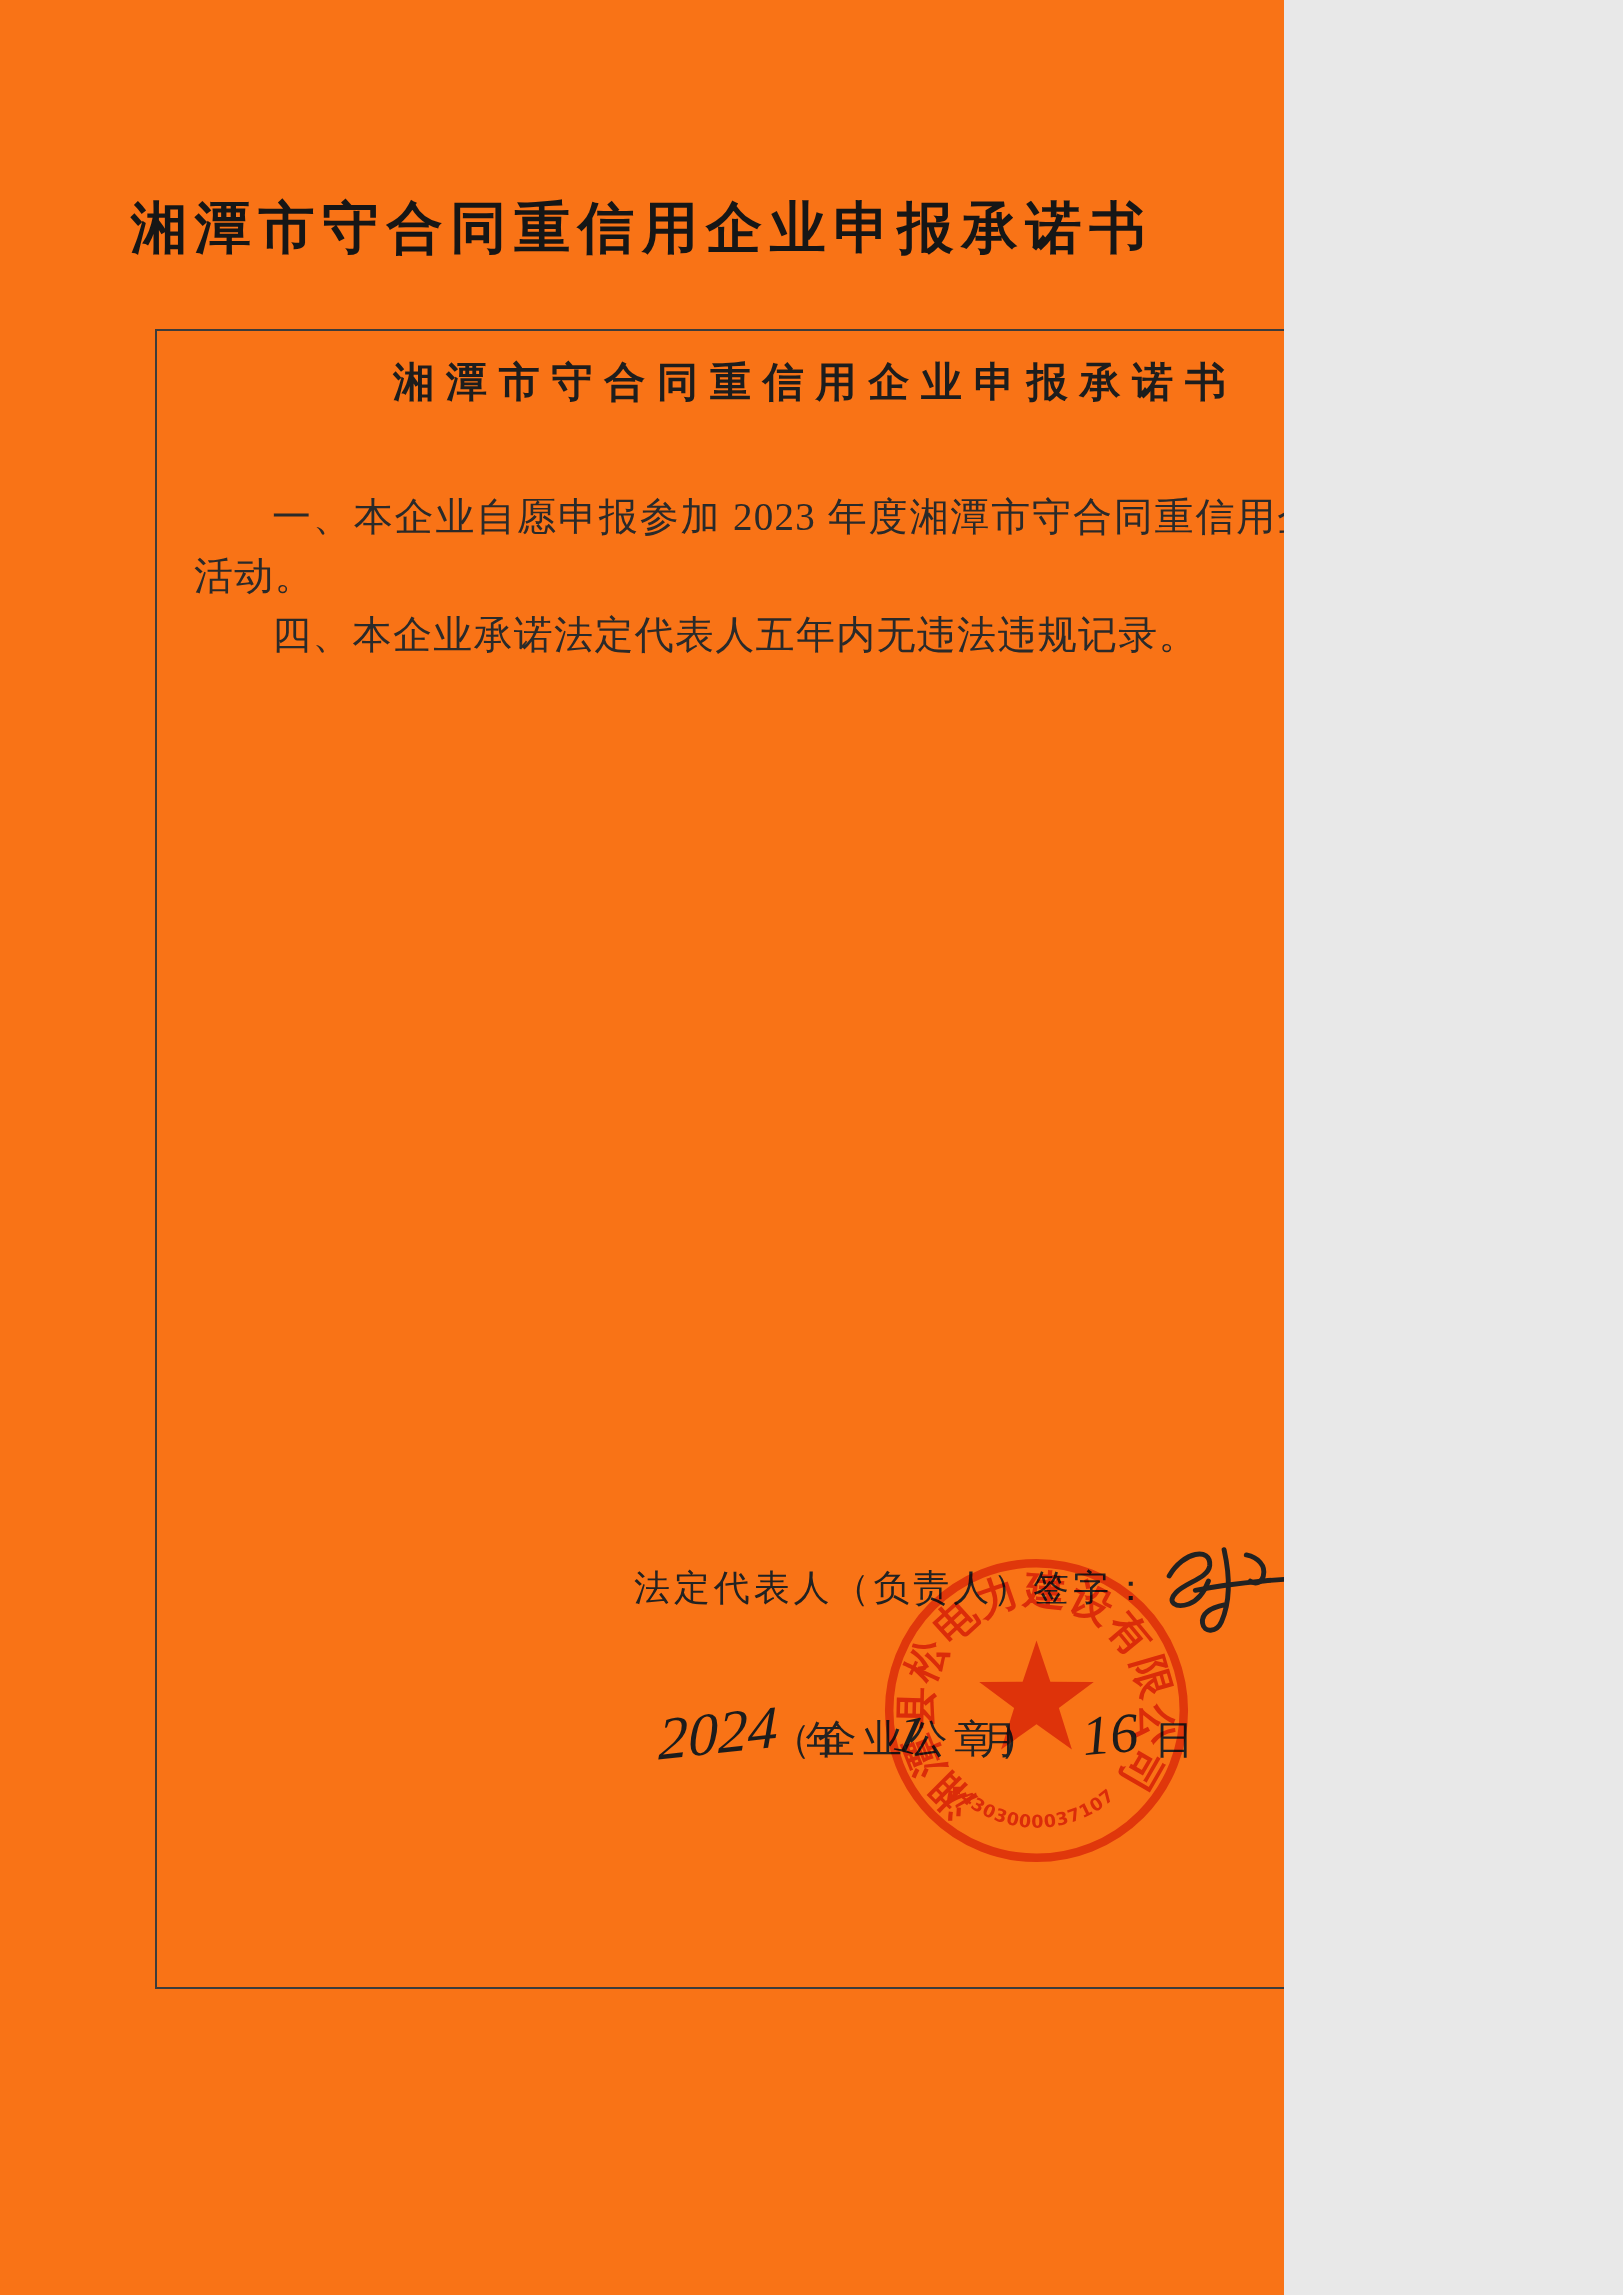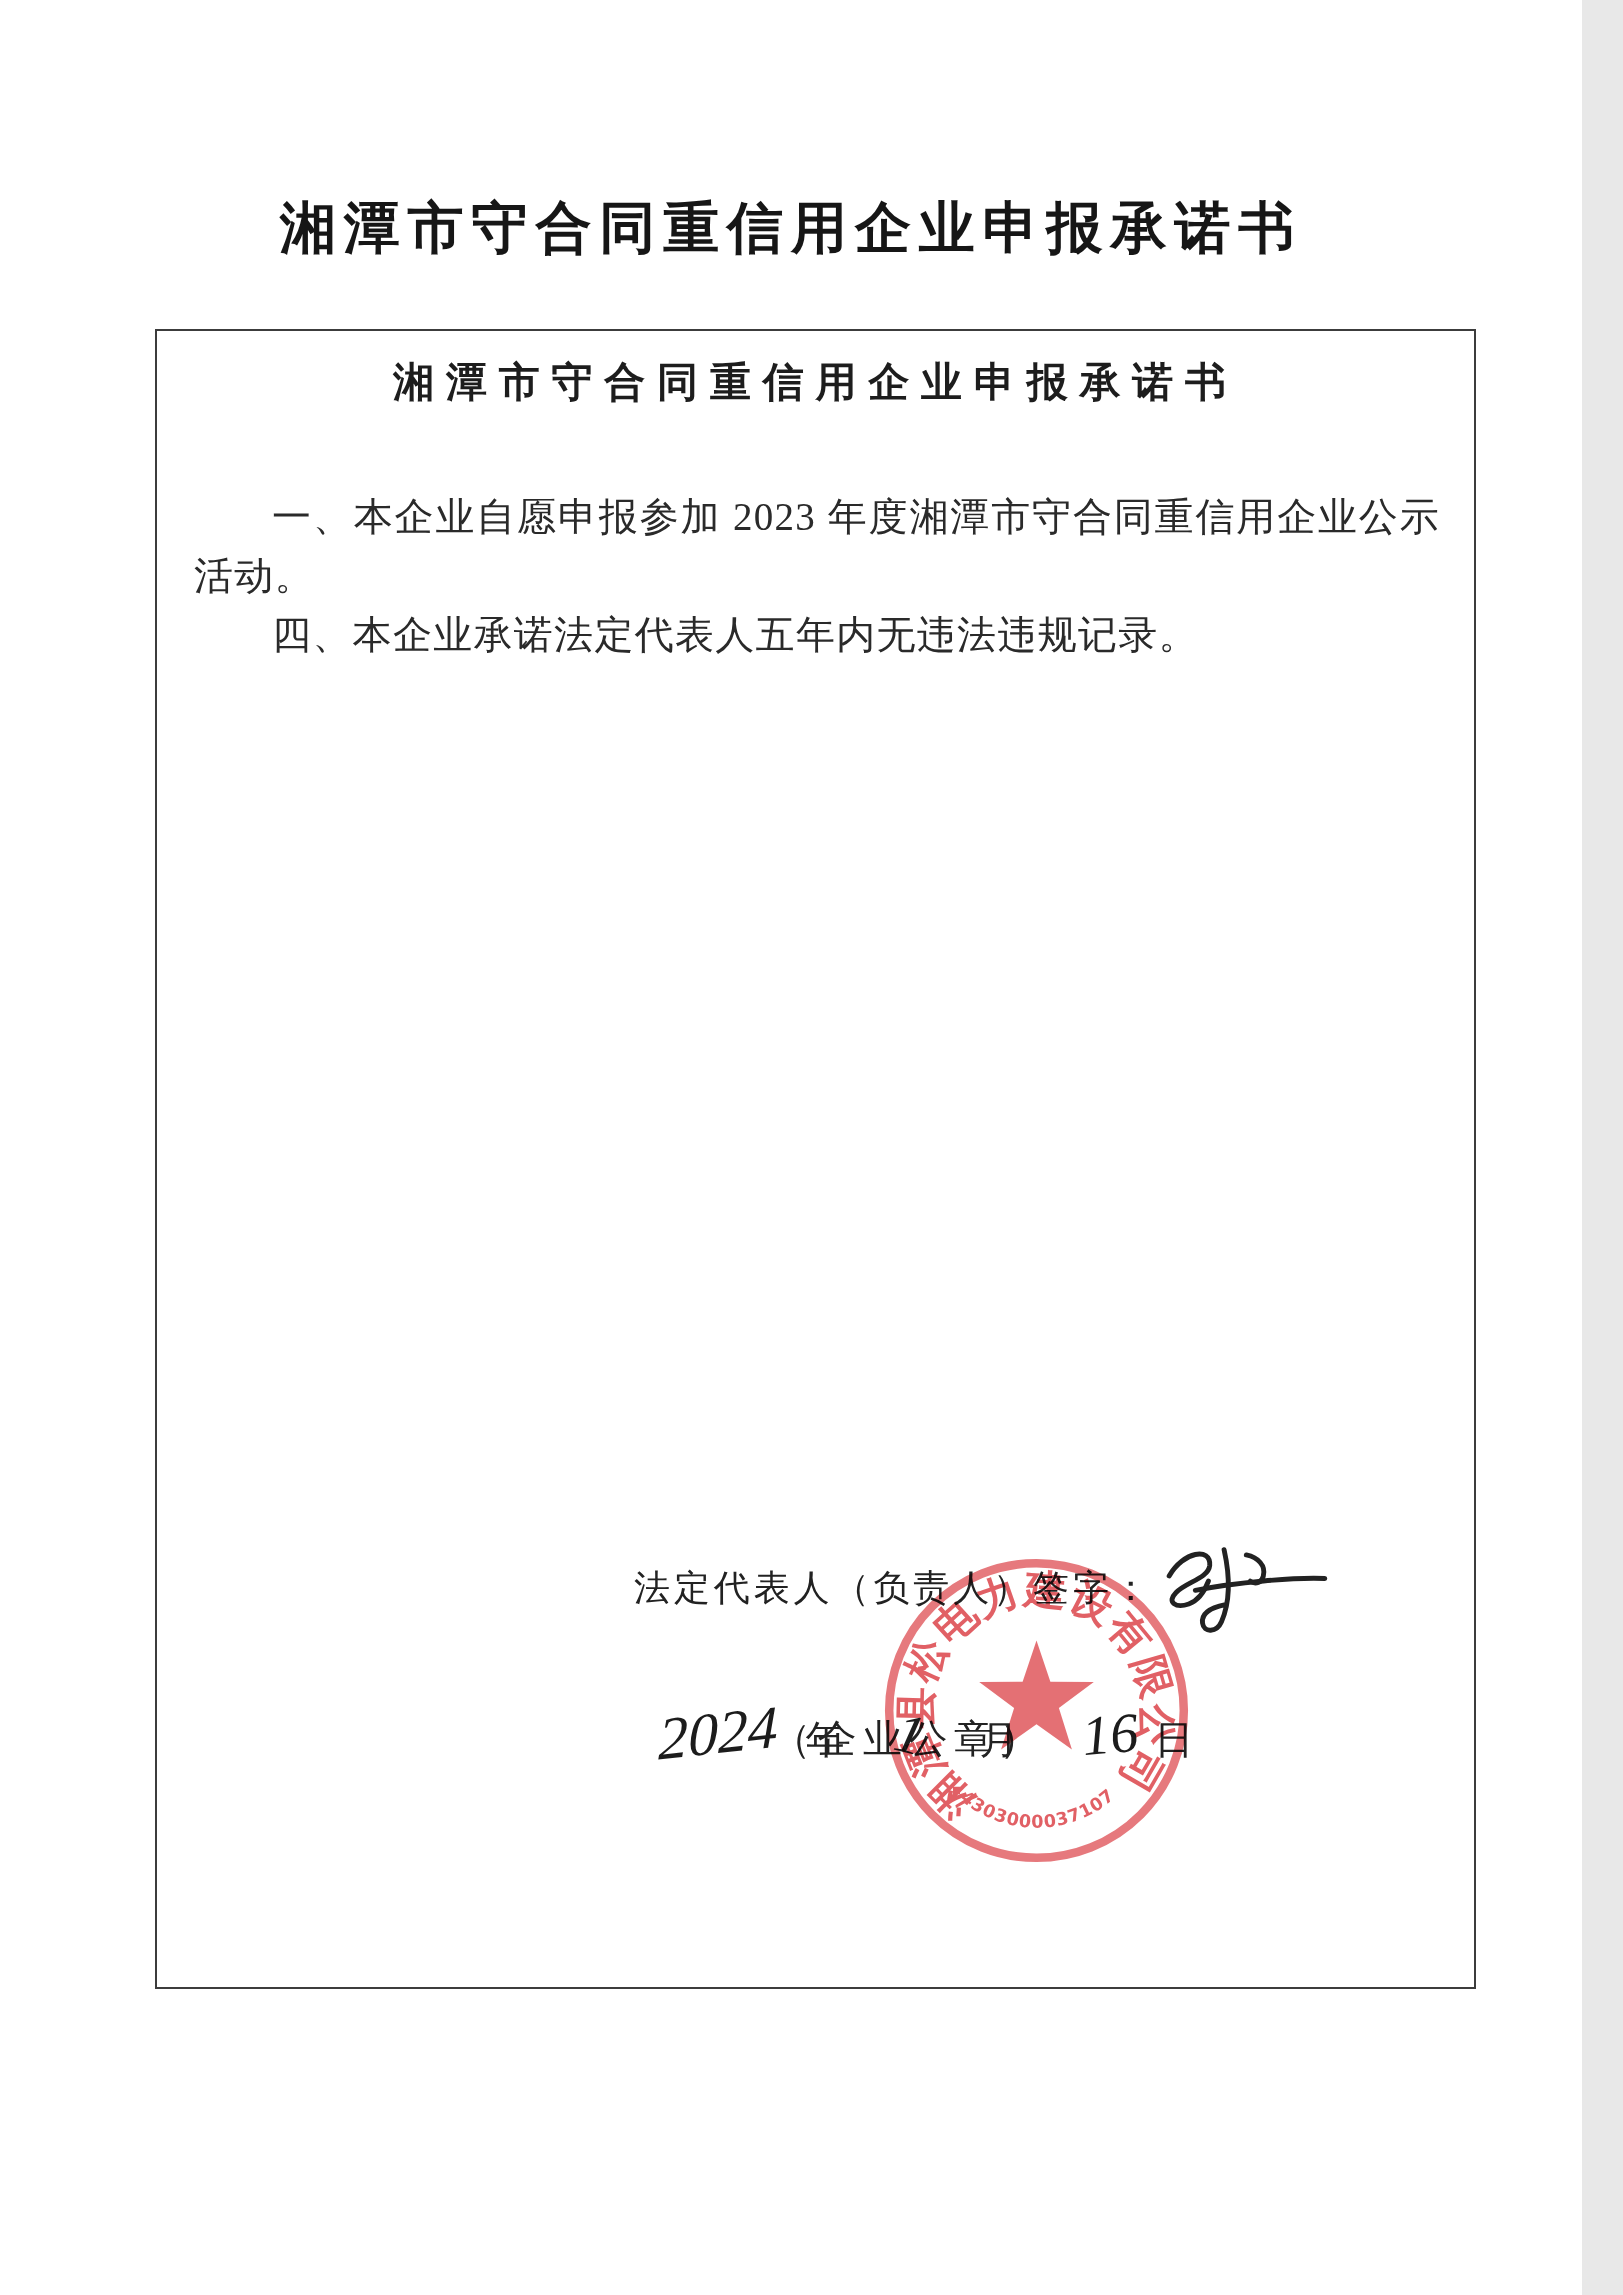--- a/index.html
+++ b/index.html
@@ -1,19 +1,19 @@
 <!DOCTYPE html>
 <html style="font-size:10.5px"><head>
 <meta charset="utf-8">
 <style>
   html,body{margin:0;padding:0;background:#e8e8e8;}
   .page{
     position:relative;
-    width:1582px;height:2295px;
-    background:#ffffff;
+    width:1284px;height:2295px;
+    background:#f97316;
     overflow:hidden;
     font-family:"Liberation Serif","DejaVu Serif",serif;
     color:#282828;
   }
   .main-title{
     position:absolute;left:0;top:191px;width:100%;
     text-align:center;
     font-size:56px;font-weight:700;letter-spacing:7.9px;
     color:#161616;
     white-space:nowrap;

